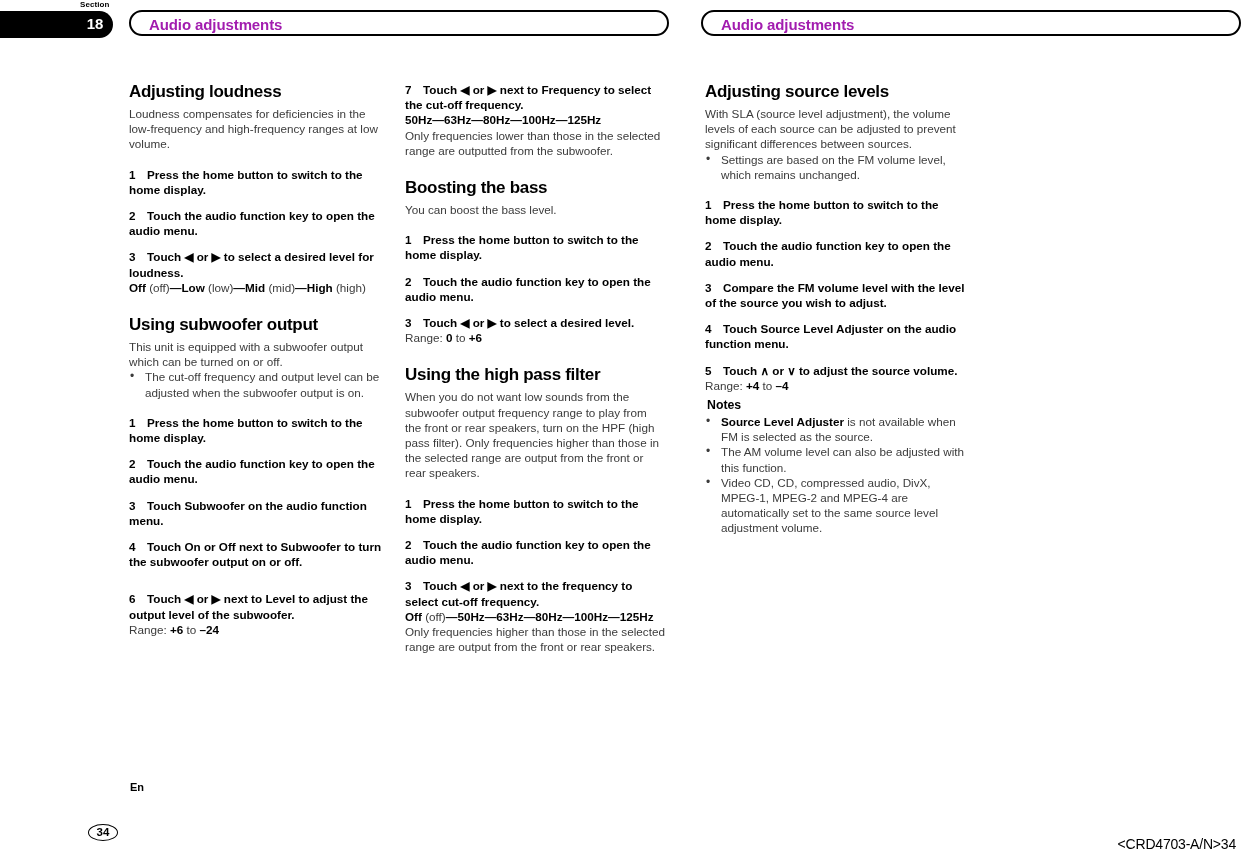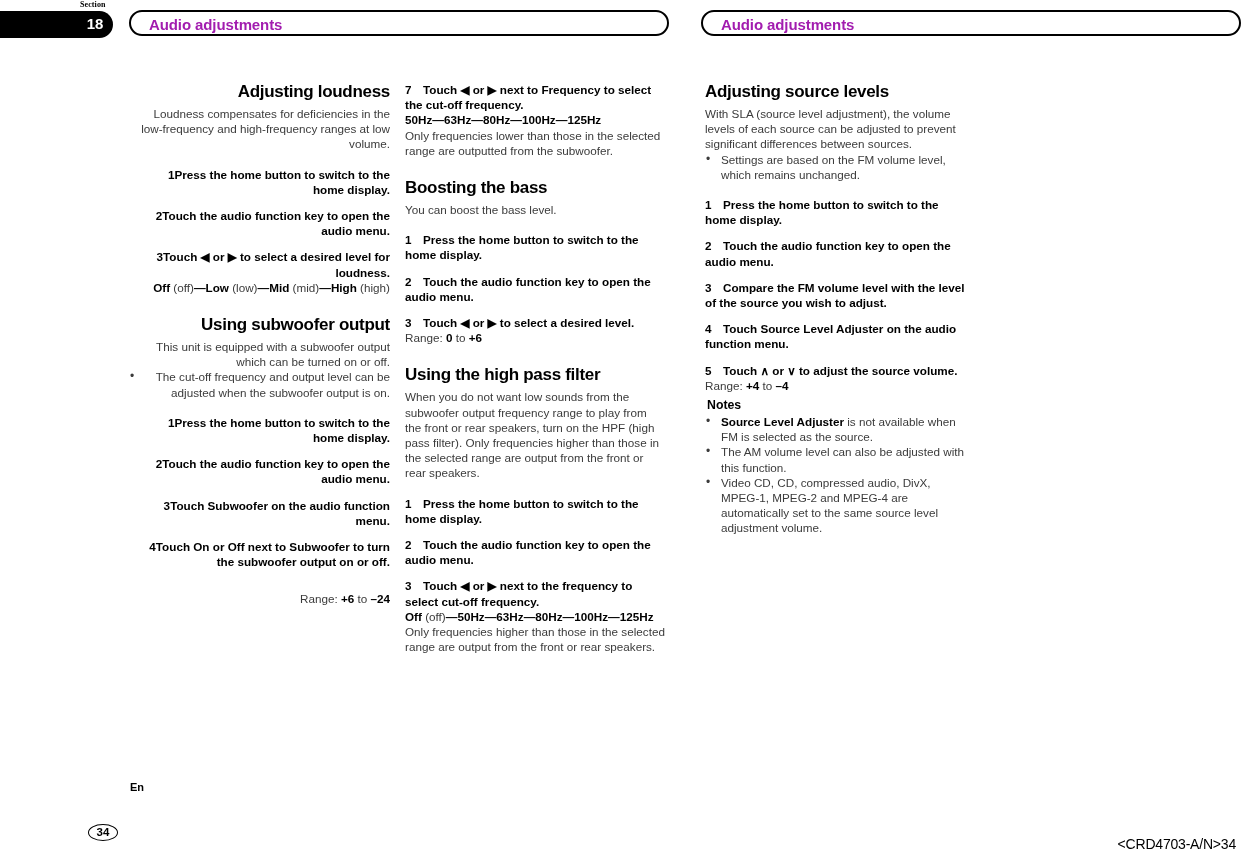--- a/index.html
+++ b/index.html
@@ -27,21 +27,20 @@
     border-radius: 0 14px 14px 0;
   }
   .section-word {
     position: absolute;
     left: 80px;
     top: 0px;
     font-size: 8px;
     font-weight: bold;
     color: #000;
     letter-spacing: 0.1px;
-    font-family: Liberation Serif, serif;
   }
   .section-num {
     position: absolute;
     left: 82px;
     top: 15px;
     width: 26px;
     text-align: center;
     font-size: 15px;
     font-weight: bold;
     color: #ffffff;
@@ -66,21 +65,21 @@
   }
   #head-left  { left: 129px; top: 10px; width: 540px; }
   #head-right { left: 701px; top: 10px; width: 540px; }
 
   
   .col {
     position: absolute;
     top: 82px;
     width: 261px;
   }
-  #col1 { left: 129px; text-align: right; }
+  #col1 { left: 129px; }
   #col2 { left: 405px; }
   #col3 { left: 705px; }
 
   
   h2.sec-title {
     font-size: 17px;
     font-weight: bold;
     margin: 0 0 4px 0;
     letter-spacing: -0.3px;
     color: #000;
@@ -228,20 +227,21 @@
 
   <div class="gap-md"></div>
   <p class="step"><span class="num">3</span><span>Touch Subwoofer on the audio function menu.</span></p>
 
   <div class="gap-md"></div>
   <p class="step"><span class="num">4</span><span>Touch On or Off next to Subwoofer to turn the subwoofer output on or off.</span></p>
 
   <div class="gap-md"></div>
 
   <div class="gap-md"></div>
+  <p class="step"><span class="num">6</span><span>Touch ◀ or ▶ next to Level to adjust the output level of the subwoofer.</span></p>
   <p class="range"><span>Range: </span><b>+6</b><span> to </span><b>–24</b></p>
 </div>
 
 <div id="col2" class="col">
 
   <p class="step"><span class="num">7</span><span>Touch ◀ or ▶ next to Frequency to select the cut-off frequency.</span></p>
   <p class="opts">50Hz—63Hz—80Hz—100Hz—125Hz</p>
   <p class="body-txt">Only frequencies lower than those in the selected range are outputted from the subwoofer.</p>
 
   <div class="gap-title"></div>

